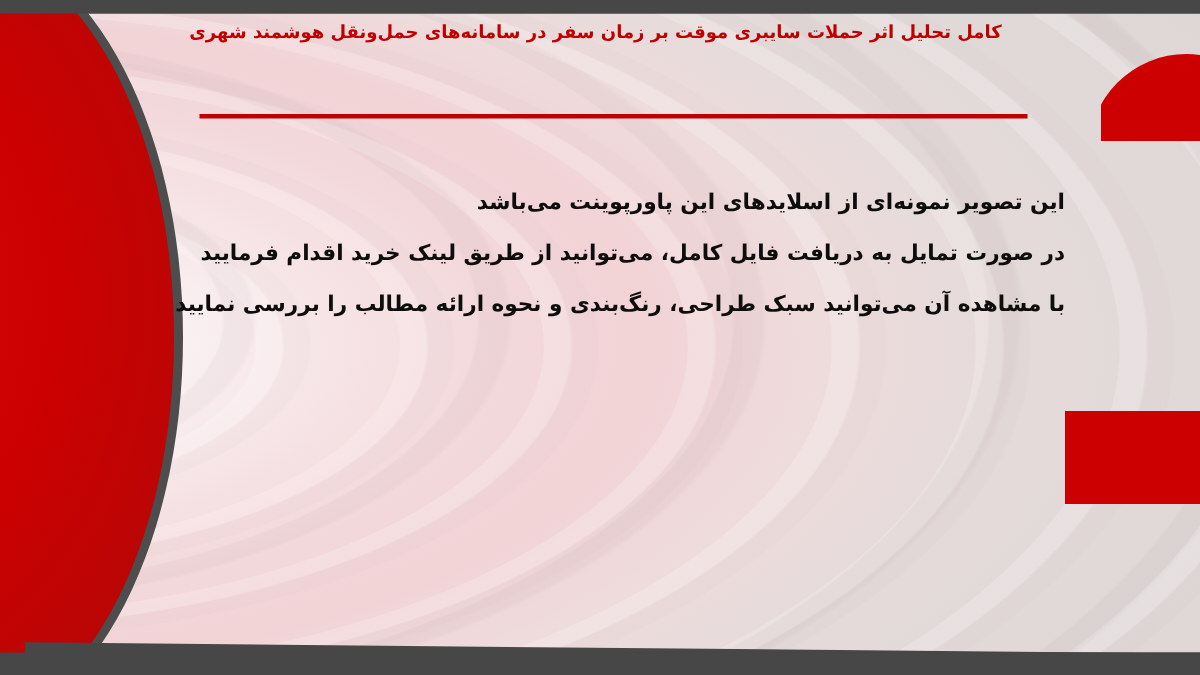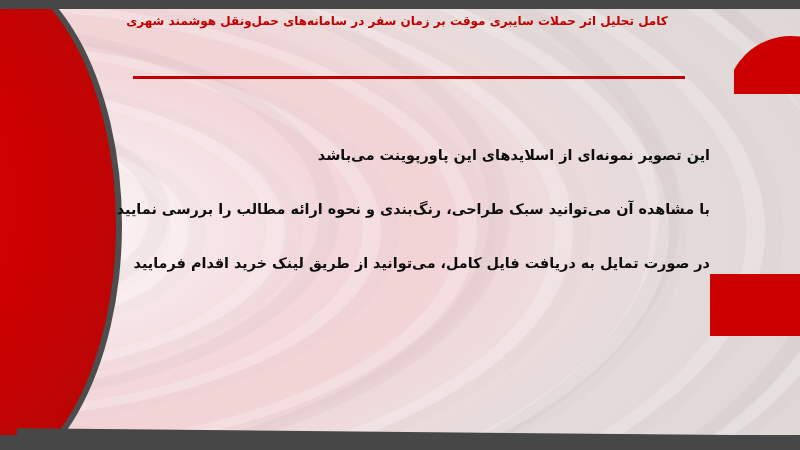--- a/index.html
+++ b/index.html
@@ -183,21 +183,21 @@
     right: 90px;
     top: 110px;
     width: 620px;
     direction: rtl;
     text-align: right;
     color: #0d0d0d;
     font-size: 14.4px;
     line-height: 2.35;
     font-weight: bold;
   }
-  .body-line { white-space: nowrap; margin-top: 20px; }
+  .body-line { white-space: nowrap; }
   .body-line.l1 { padding-right: 0px; }
   .body-line.l2 { padding-right: 0px; }
   .body-line.l3 { padding-right: 0px; }
 </style>
 </head>
 <body>
 
 <div class="slide">
 
   <div class="canvas">
@@ -215,18 +215,18 @@
   <div class="frame-bottom"></div>
 
   <div class="content">
 
     <div class="title">کامل تحلیل اثر حملات سایبری موقت بر زمان سفر در سامانه‌های حمل‌ونقل هوشمند شهری</div>
 
     <div class="title-rule"></div>
 
     <div class="body-block">
       <div class="body-line l1">این تصویر نمونه‌ای از اسلایدهای این پاورپوینت می‌باشد</div>
+      <div class="body-line l3">در صورت تمایل به دریافت فایل کامل، می‌توانید از طریق لینک خرید اقدام فرمایید</div>
       <div class="body-line l2">با مشاهده آن می‌توانید سبک طراحی، رنگ‌بندی و نحوه ارائه مطالب را بررسی نمایید</div>
-      <div class="body-line l3">در صورت تمایل به دریافت فایل کامل، می‌توانید از طریق لینک خرید اقدام فرمایید</div>
     </div>
 
   </div>
 </div>
 
 </body></html>

